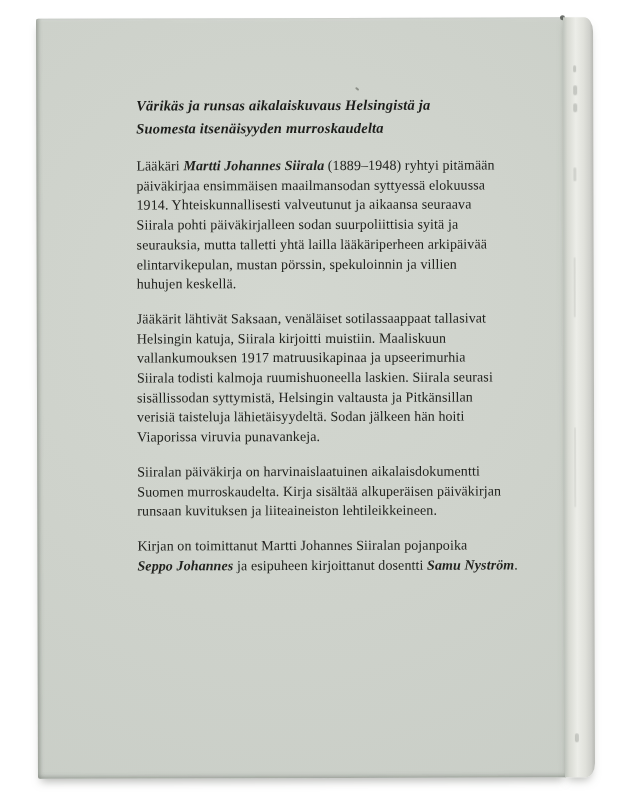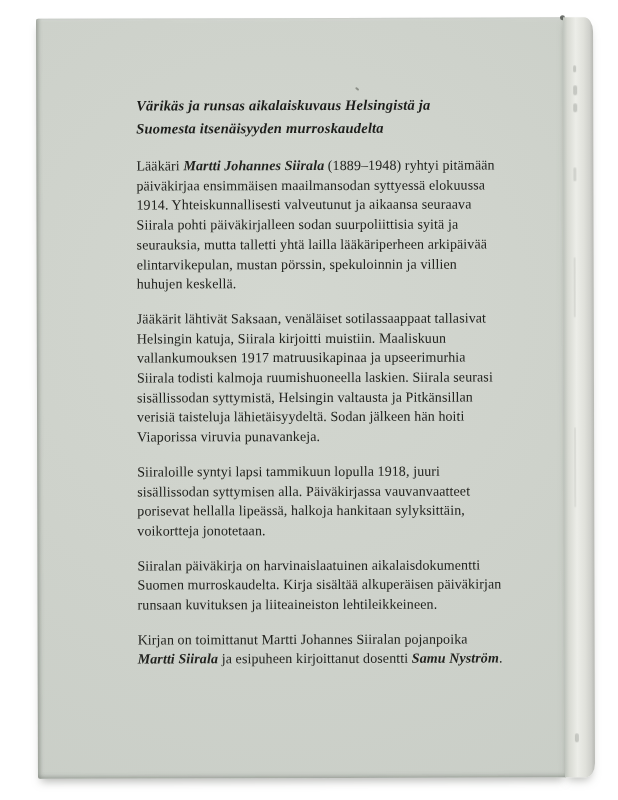--- a/index.html
+++ b/index.html
@@ -120,23 +120,22 @@
 <body style="background: rgb(255, 255, 255);">
 
 <div class="book">
 
   <div class="front-cover">
     <div class="text-column" style="color: rgb(34, 35, 31);">
       <h2 class="heading">Värikäs ja runsas aikalaiskuvaus Helsingistä ja<br>Suomesta itsenäisyyden murroskaudelta</h2>
 
     <p class="para">Lääkäri <em class="emph">Martti Johannes Siirala</em> (1889–1948) ryhtyi pitämään<br>päiväkirjaa ensimmäisen maailmansodan syttyessä elokuussa<br>1914. Yhteiskunnallisesti valveutunut ja aikaansa seuraava<br>Siirala pohti päiväkirjalleen sodan suurpoliittisia syitä ja<br>seurauksia, mutta talletti yhtä lailla lääkäriperheen arkipäivää<br>elintarvikepulan, mustan pörssin, spekuloinnin ja villien<br>huhujen keskellä.</p>
         <p class="para">Jääkärit lähtivät Saksaan, venäläiset sotilassaappaat tallasivat<br>Helsingin katuja, Siirala kirjoitti muistiin. Maaliskuun<br>vallankumouksen 1917 matruusikapinaa ja upseerimurhia<br>Siirala todisti kalmoja ruumishuoneella laskien. Siirala seurasi<br>sisällissodan syttymistä, Helsingin valtausta ja Pitkänsillan<br>verisiä taisteluja lähietäisyydeltä. Sodan jälkeen hän hoiti<br>Viaporissa viruvia punavankeja.</p>
-        <p class="para">Siiraloille syntyi lapsi tammikuun lopulla 1918, juuri<br>sisällissodan syttymisen alla. Päiväkirjassa vauvanvaatteet<br>porisevat hellalla lipeässä, halkoja hankitaan sylyksittäin,<br>voikortteja jonotetaan.</p>
         <p class="para">Siiralan päiväkirja on harvinaislaatuinen aikalaisdokumentti<br>Suomen murroskaudelta. Kirja sisältää alkuperäisen päiväkirjan<br>runsaan kuvituksen ja liiteaineiston lehtileikkeineen.</p>
-        <p class="para">Kirjan on toimittanut Martti Johannes Siiralan pojanpoika<br><em class="emph">Martti Siirala</em> ja esipuheen kirjoittanut dosentti <em class="emph">Samu Nyström</em>.</p>
+        <p class="para">Kirjan on toimittanut Martti Johannes Siiralan pojanpoika<br><em class="emph">Seppo Johannes</em> ja esipuheen kirjoittanut dosentti <em class="emph">Samu Nyström</em>.</p>
       </div>
     <div class="speck-corner"></div>
     <div class="speck-small"></div>
   </div>
 
   <div class="spine">
     <div class="spine-mark sm1"></div>
     <div class="spine-mark sm2"></div>
     <div class="spine-mark sm3"></div>
     <div class="spine-mark sm4"></div>

